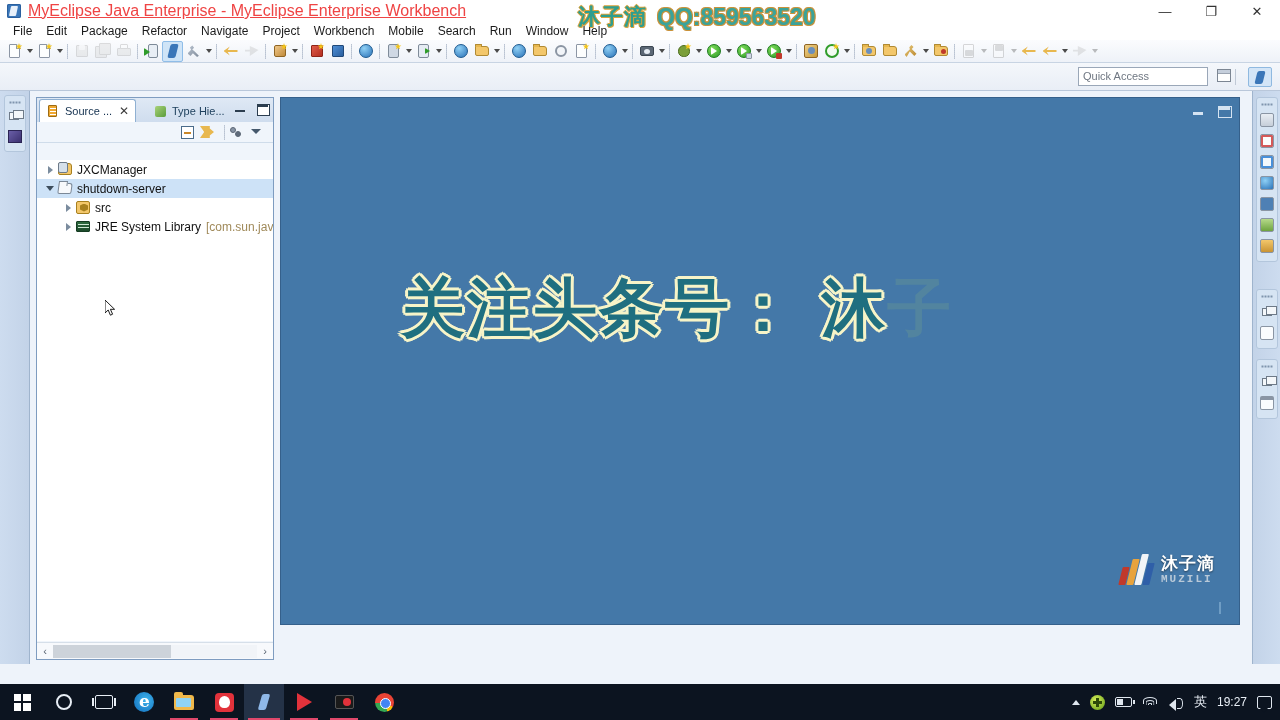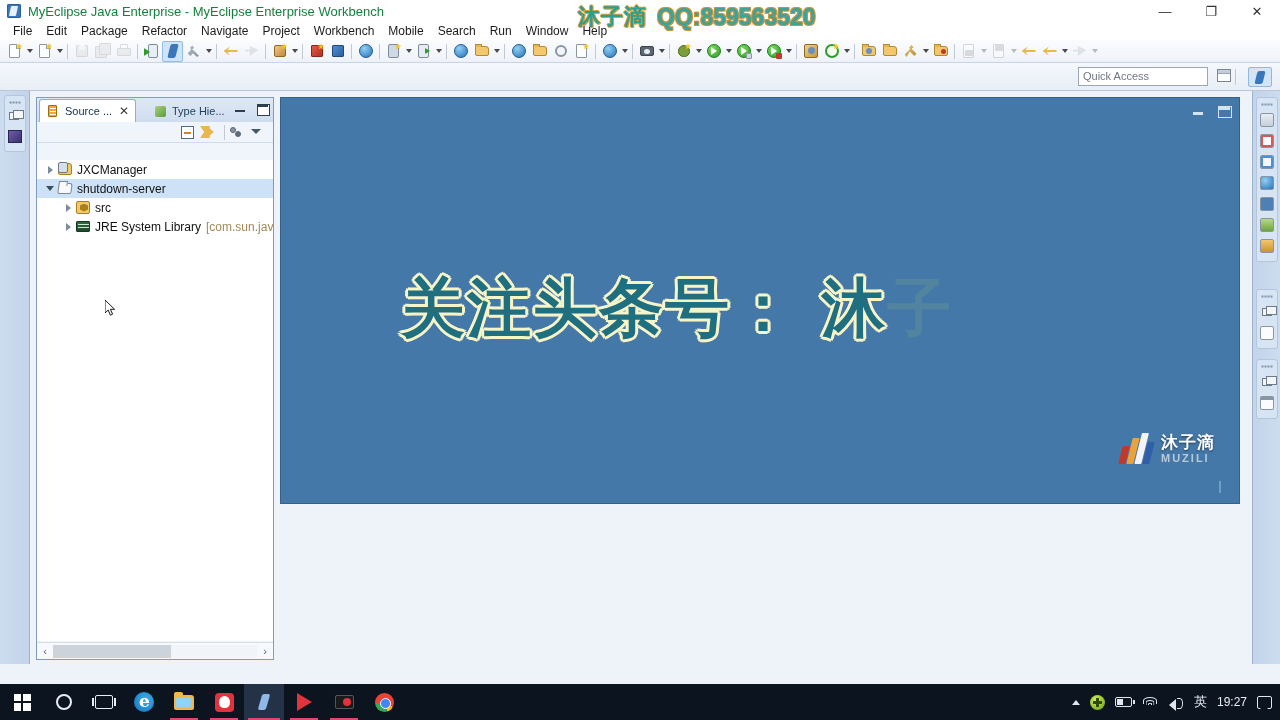--- a/index.html
+++ b/index.html
@@ -20,21 +20,21 @@
   }
   .tb-icon { width:16px; height:16px; margin:0 6px 0 6px; position:relative; flex:none;}
   .tb-icon .glyph{
     position:absolute; inset:1px; background:#3a76b8; border-radius:2px;
     box-shadow: inset 0 0 0 1px #2a5f9e;
   }
   .tb-icon .glyph:after{
     content:""; position:absolute; left:3px; top:2px; width:7px; height:10px;
     background:#e8f0fa; transform:skewX(-12deg); border-radius:1px;
   }
-  .tb-title { font-size:13px; color:#15803d; white-space:nowrap; }
+  .tb-title { font-size:16px; color:#ef4444; white-space:nowrap;text-decoration:underline; }
   .win-ctrls { position:absolute; right:0; top:0; height:22px; display:flex; }
   .win-btn { width:46px; height:22px; display:flex; align-items:center; justify-content:center;
              color:#333; font-size:13px; line-height:1; }
 
   
   .menubar {
     position:absolute; left:0; top:22px; width:1280px; height:18px;
     background:#ffffff; display:flex; align-items:center; padding-left:6px;
   }
   .menu-item { padding:1px 7px; font-size:12px; color:#1b1b1b; white-space:nowrap; }
@@ -201,21 +201,21 @@
   .cursor svg{ display:block; }
 
   .pv-hscroll{ position:absolute; left:0; right:0; bottom:0; height:17px; background:#f7f9fc;
                border-top:1px solid #d6dfe9; display:flex; align-items:center;}
   .hs-arrow{ width:16px; height:16px; display:flex; align-items:center; justify-content:center;
              color:#5c6775; font-size:11px; }
   .hs-track{ flex:1; height:13px; background:#f1f4f8; position:relative;}
   .hs-thumb{ position:absolute; left:0; top:0; width:58%; height:13px; background:#cdd3da;}
 
   
-  .editor{ position:absolute; left:280px; top:97px; width:960px; height:407px;
+  .editor{ position:absolute; left:280px; top:97px; width:960px; height:528px;
            background:#4478a8; border:1px solid #35608b; }
   .ed-btns{ position:absolute; right:8px; top:6px; display:flex; gap:12px; }
   .edb{ width:14px; height:14px; position:relative; opacity:.95;}
   .edb.min:after{content:"";position:absolute;left:2px;top:8px;width:10px;height:3px;background:#dde9f5;}
   .edb.max:after{content:"";position:absolute;left:1px;top:2px;width:12px;height:10px;border:1px solid #dde9f5;background:#4478a8;}
   .edb.max:before{content:"";position:absolute;left:1px;top:2px;width:12px;height:4px;background:#dde9f5;z-index:2;}
 
   .ed-text{ position:absolute; left:120px; top:178px; font-size:64px; font-weight:bold;
             white-space:nowrap; letter-spacing:2px; line-height:1;
             font-family:"DejaVu Sans","Liberation Sans",sans-serif; }
@@ -235,21 +235,21 @@
          display:flex; align-items:center; gap:6px; }
   .logo-bars{ position:relative; width:34px; height:34px; flex:none; transform:skewX(-14deg); }
   .logo-bars span{ position:absolute; bottom:2px; width:7px; border-radius:1px; }
   .logo-bars .b1{ left:1px; height:18px; background:#c0392b; }
   .logo-bars .b2{ left:9px; height:26px; background:#e8a33d; }
   .logo-bars .b3{ left:17px; height:31px; background:#f2f4f7; }
   .logo-bars .b4{ left:25px; height:22px; background:#2f5fa8; }
   .logo-txt{ display:flex; flex-direction:column; line-height:1; }
   .logo-cn{ font-size:17px; font-weight:bold; color:#ffffff; letter-spacing:1px;
             text-shadow:0 1px 2px rgba(0,0,0,.5); }
-  .logo-en{ font-size:11px; font-weight:bold; color:#b9c9d8; letter-spacing:2px; margin-top:2px; }
+  .logo-en{ font-size:11px; font-weight:bold; color:#b9c9d8; letter-spacing:2px; margin-top:2px;font-family:Liberation Mono, monospace; }
 
   
   .taskbar{ position:absolute; left:0; bottom:0; width:1280px; height:36px;
             background:#0c1420; display:flex; align-items:center; }
   .tb-start{ width:44px; height:36px; display:flex; align-items:center; justify-content:center;}
   .win-logo{ width:17px; height:17px; display:grid; grid-template-columns:1fr 1fr;
              grid-template-rows:1fr 1fr; gap:2px;}
   .win-logo i{ background:#ffffff; display:block;}
   .tb-item{ width:40px; height:36px; display:flex; align-items:center; justify-content:center;
             position:relative; }

